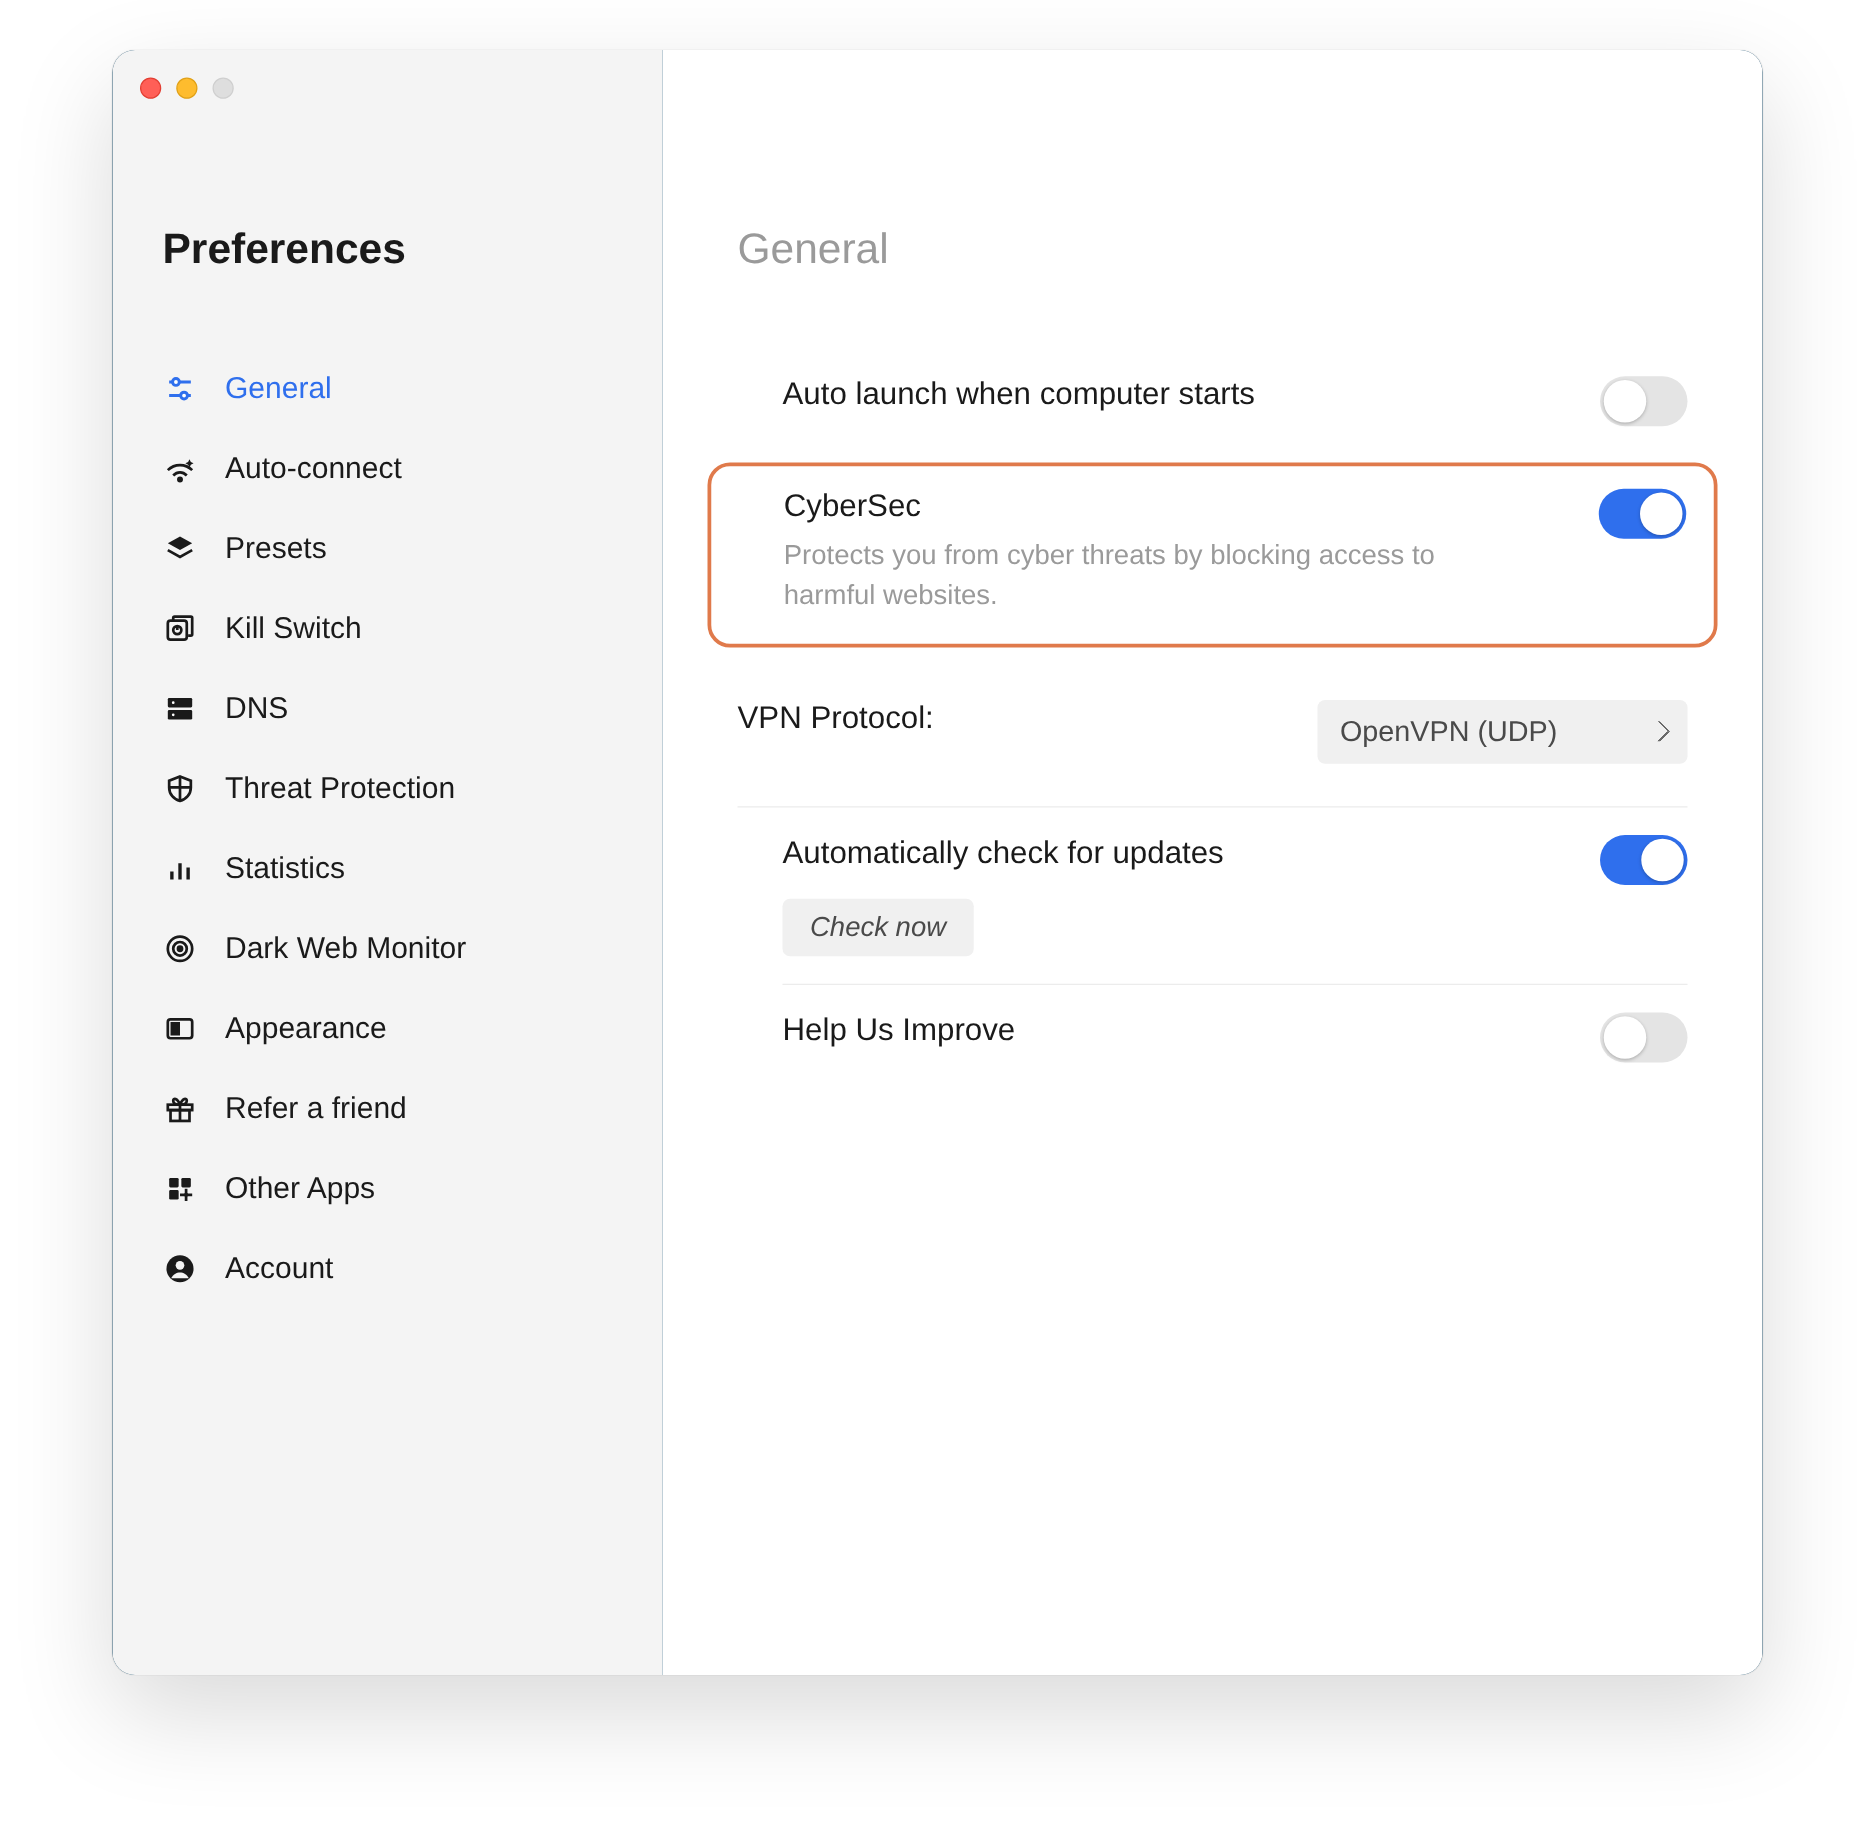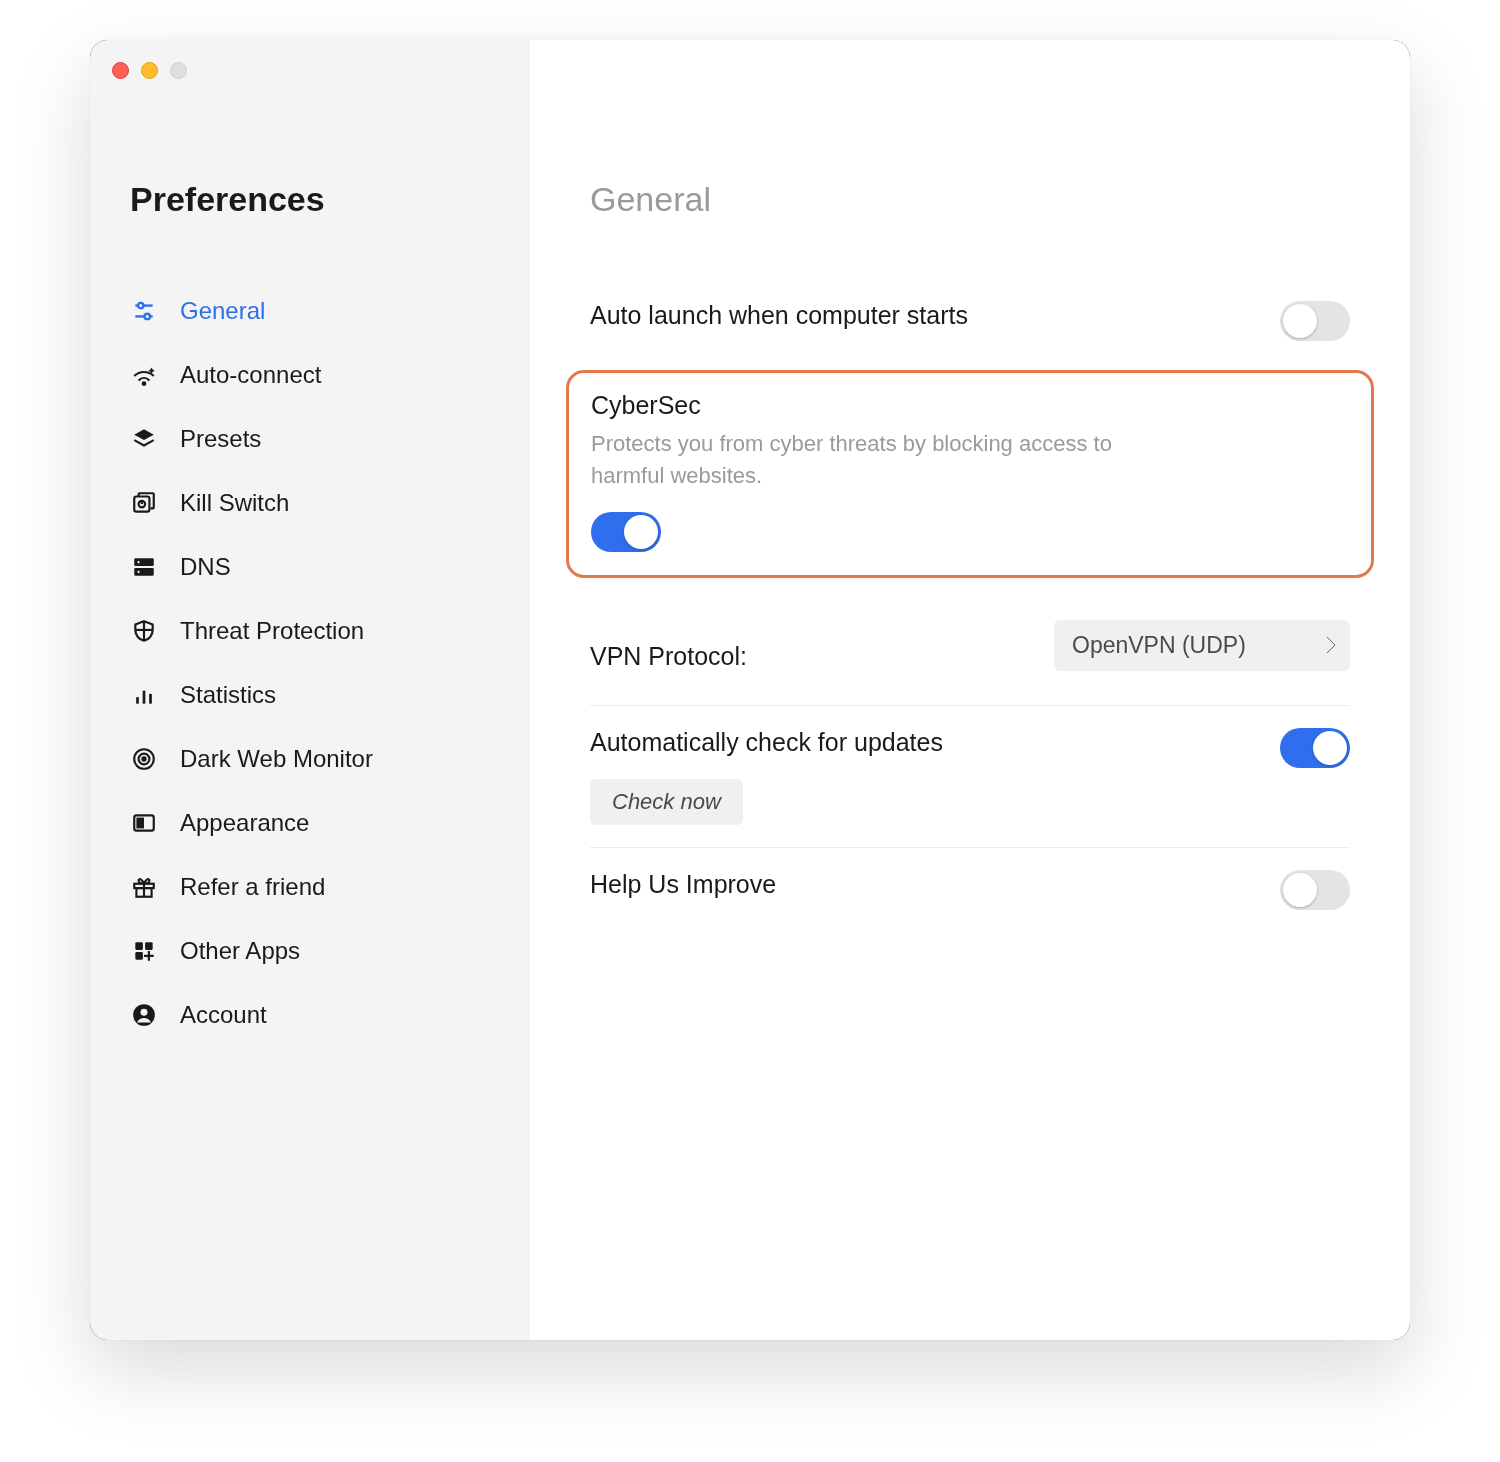--- a/index.html
+++ b/index.html
@@ -74,20 +74,21 @@
     font-weight: 500;
     color: #9a9a9a;
     margin-bottom: 60px;
   }
   .setting-row {
     padding: 22px 0;
     display: flex;
     align-items: flex-start;
     gap: 20px;
     border-bottom: 1px solid transparent;
+    margin-left: 36px;
   }
   .setting-row.bordered { border-bottom: 1px solid #ececec; }
   .setting-text { flex:1; }
   .setting-title {
     font-size: 25px;
     color: #1a1a1a;
     margin-bottom: 8px;
   }
   .setting-desc {
     font-size: 22px;
@@ -149,21 +150,21 @@
     background:#f0f0f0;
     border:none;
     padding: 10px 22px;
     border-radius:6px;
     font-size:22px;
     color:#4a4a4a;
     cursor:pointer;
     font-style:italic;
   }
   .protocol-row {
-    display:flex; align-items:flex-end; justify-content:space-between;
+    display:flex; align-items:flex-start; justify-content:space-between;
     padding: 26px 0 34px 0;
     border-bottom:1px solid #ececec;
   }
   .protocol-row .setting-title { margin:0; }
 </style>
 </head>
 <body>
 
 <div class="window">
   <div class="traffic">
@@ -319,21 +320,21 @@
     <h2>General</h2>
 
     <div class="setting-row">
       <div class="setting-text">
         <div class="setting-title">Auto launch when computer starts</div>
       </div>
       <div class="toggle off"></div>
     </div>
 
     <div class="highlight-box">
-      <div class="setting-row" style="padding:0;flex-direction:column;">
+      <div class="setting-row" style="padding:0;">
         <div class="setting-text">
           <div class="setting-title">CyberSec</div>
           <div class="setting-desc">Protects you from cyber threats by blocking access to harmful websites.</div>
         </div>
         <div class="toggle on"></div>
       </div>
     </div>
 
     <div class="protocol-row">
       <div class="setting-title">VPN Protocol:</div>

